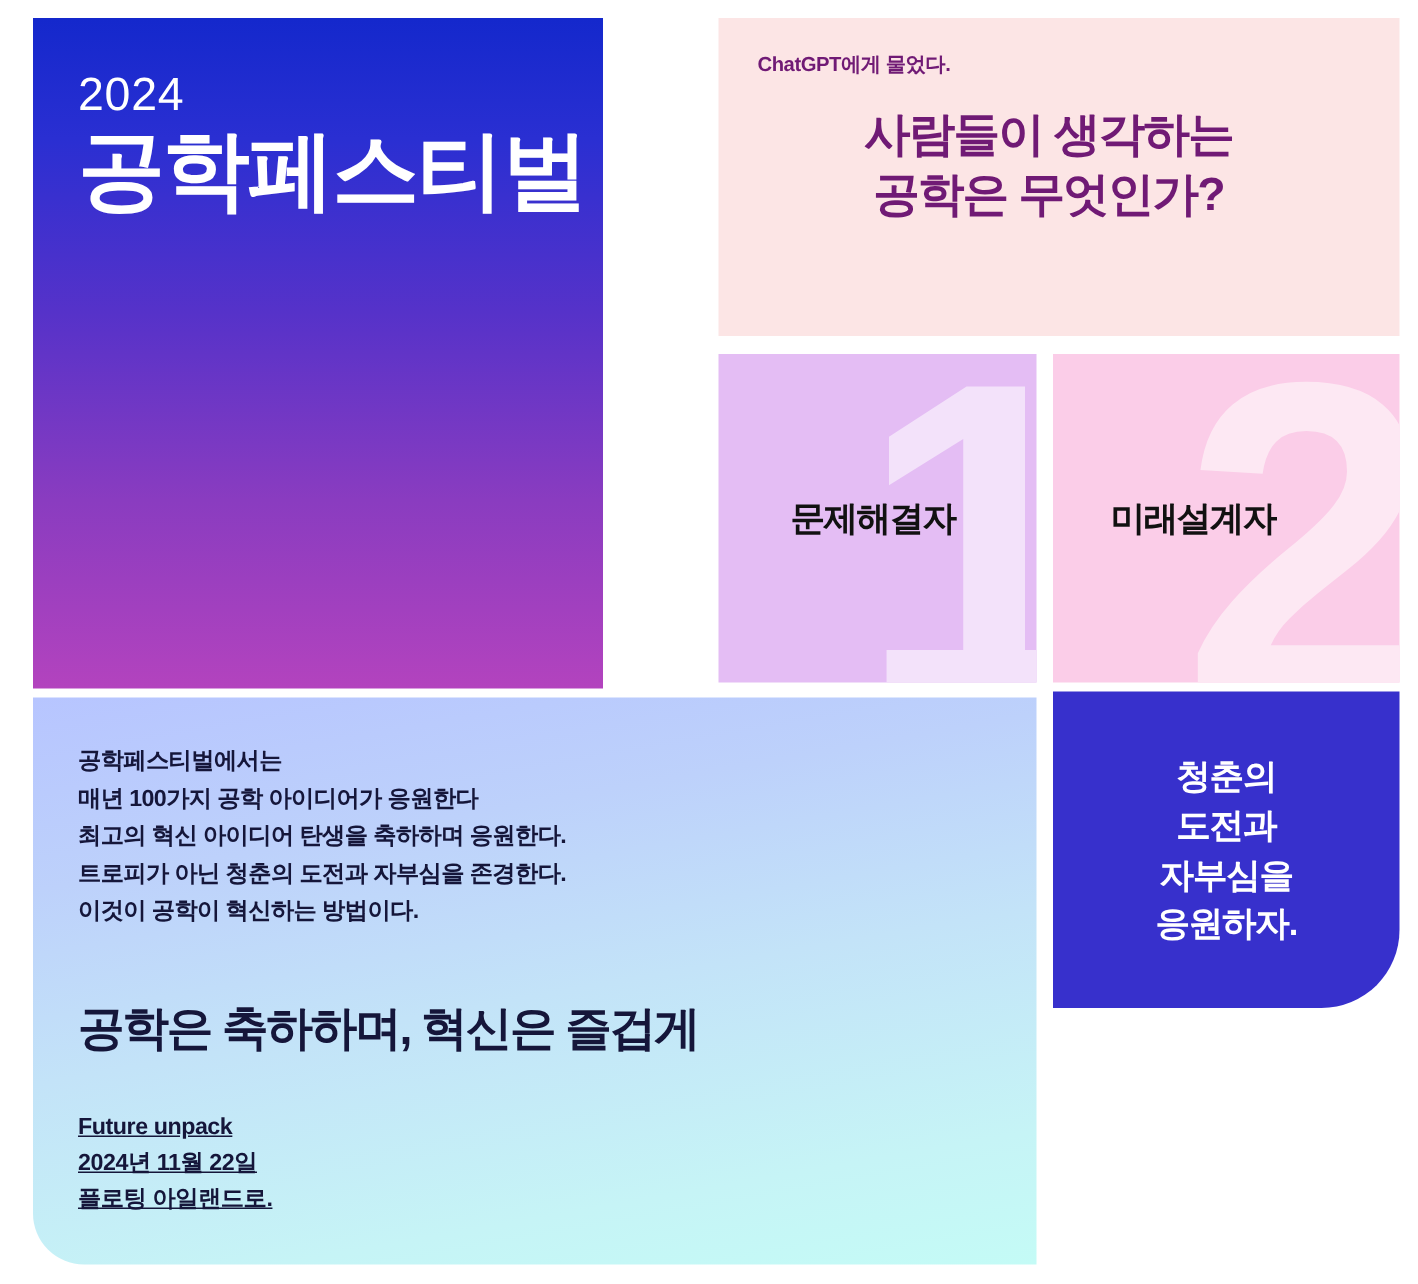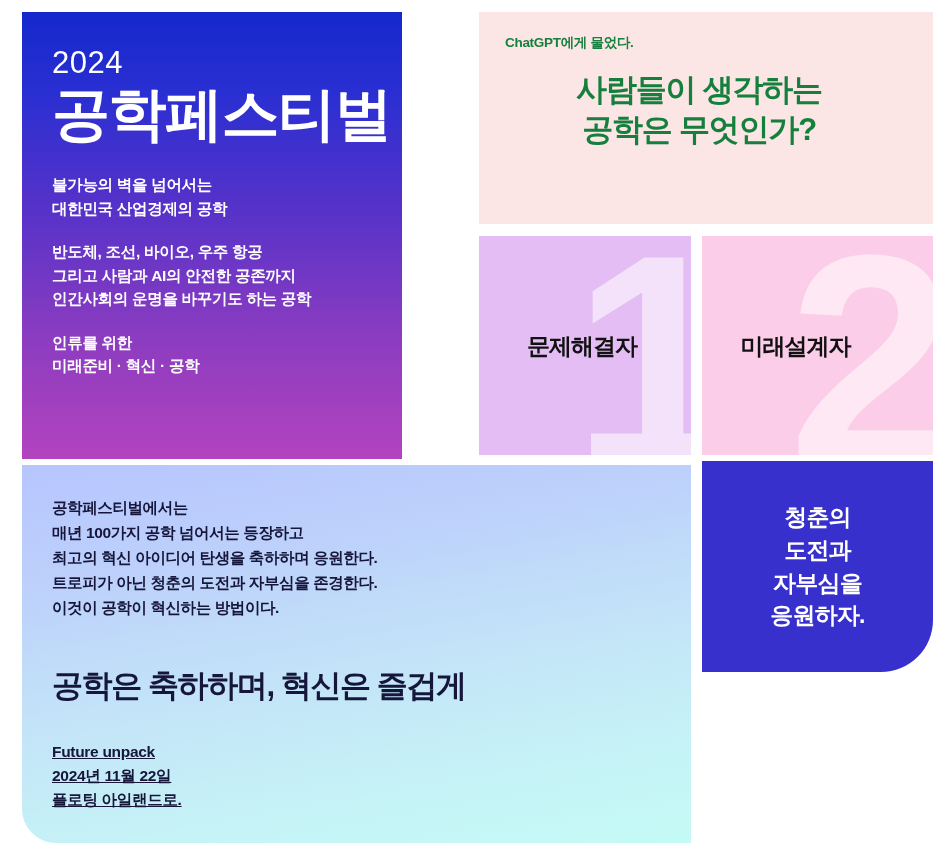--- a/index.html
+++ b/index.html
@@ -49,21 +49,21 @@
   }
   .hero-para:last-child { margin-bottom:0; }
   .hero-para div { white-space:nowrap; }
 
   
   .question-panel {
     position:absolute;
     left:479px; top:12px;
     width:454px; height:212px;
     background:#fce5e5;
-    color:#15803d;
+    color:#701a75;
     padding:22px 26px 0 26px;
   }
   .question-kicker {
     font-size:13.5px;
     font-weight:700;
     letter-spacing:-0.3px;
     margin-bottom:18px;
   }
   .question-headline {
     font-size:31px;
@@ -167,35 +167,20 @@
   .cheer-text div { white-space:nowrap; }
 </style>
 </head>
 <body>
 
 <div id="poster">
 
   <section class="hero">
     <div class="hero-year">2024</div>
     <div class="hero-title">공학페스티벌</div>
-    <div class="hero-body">
-      <div class="hero-para">
-        <div>불가능의 벽을 넘어서는</div>
-        <div>대한민국 산업경제의 공학</div>
-      </div>
-      <div class="hero-para">
-        <div>반도체, 조선, 바이오, 우주 항공</div>
-        <div>그리고 사람과 AI의 안전한 공존까지</div>
-        <div>인간사회의 운명을 바꾸기도 하는 공학</div>
-      </div>
-      <div class="hero-para">
-        <div>인류를 위한</div>
-        <div>미래준비 · 혁신 · 공학</div>
-      </div>
-    </div>
   </section>
 
   <section class="question-panel">
     <div class="question-kicker">ChatGPT에게 물었다.</div>
     <div class="question-headline">
       <div>사람들이 생각하는</div>
       <div>공학은 무엇인가?</div>
     </div>
   </section>
 
@@ -205,21 +190,21 @@
   </section>
 
   <section class="role-card role-card-2">
     <span class="role-watermark">2</span>
     <div class="role-label">미래설계자</div>
   </section>
 
   <section class="festival-panel">
     <div class="festival-intro">
       <div>공학페스티벌에서는</div>
-      <div>매년 100가지 공학 넘어서는 등장하고</div>
+      <div>매년 100가지 공학 아이디어가 응원한다</div>
       <div>최고의 혁신 아이디어 탄생을 축하하며 응원한다.</div>
       <div>트로피가 아닌 청춘의 도전과 자부심을 존경한다.</div>
       <div>이것이 공학이 혁신하는 방법이다.</div>
     </div>
     <div class="festival-headline">공학은 축하하며, 혁신은 즐겁게</div>
     <div class="festival-footer">
       <div>Future unpack</div>
       <div>2024년 11월 22일</div>
       <div>플로팅 아일랜드로.</div>
     </div>

